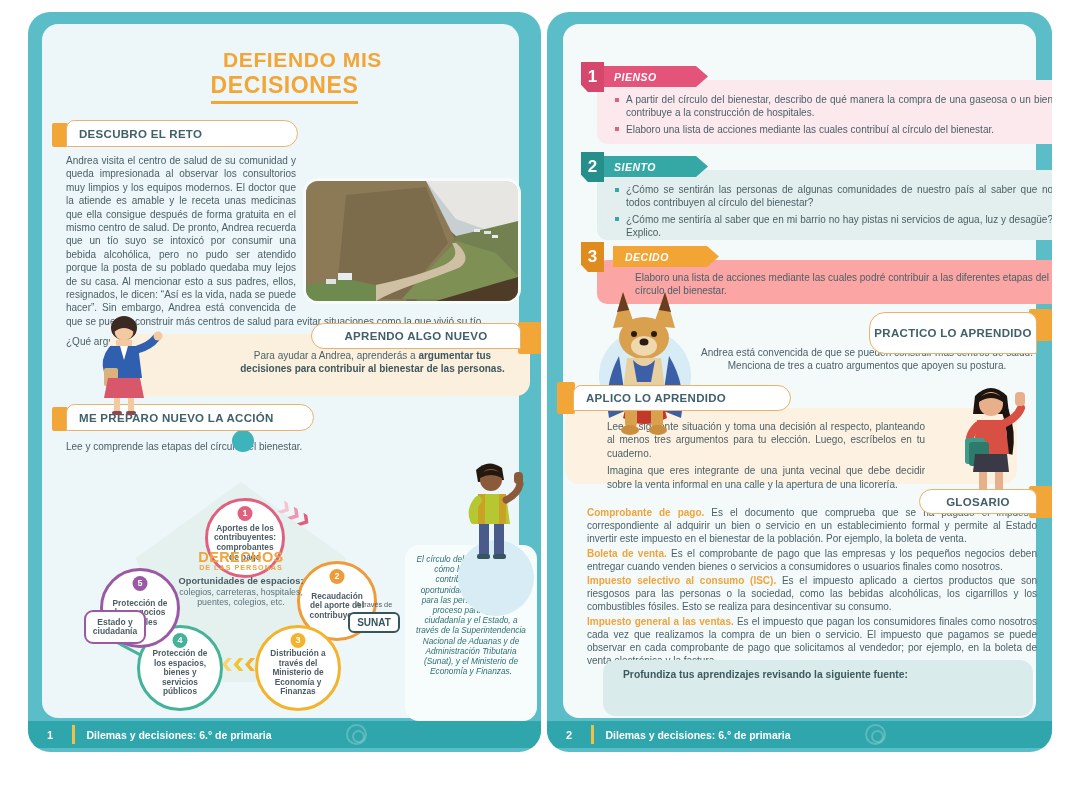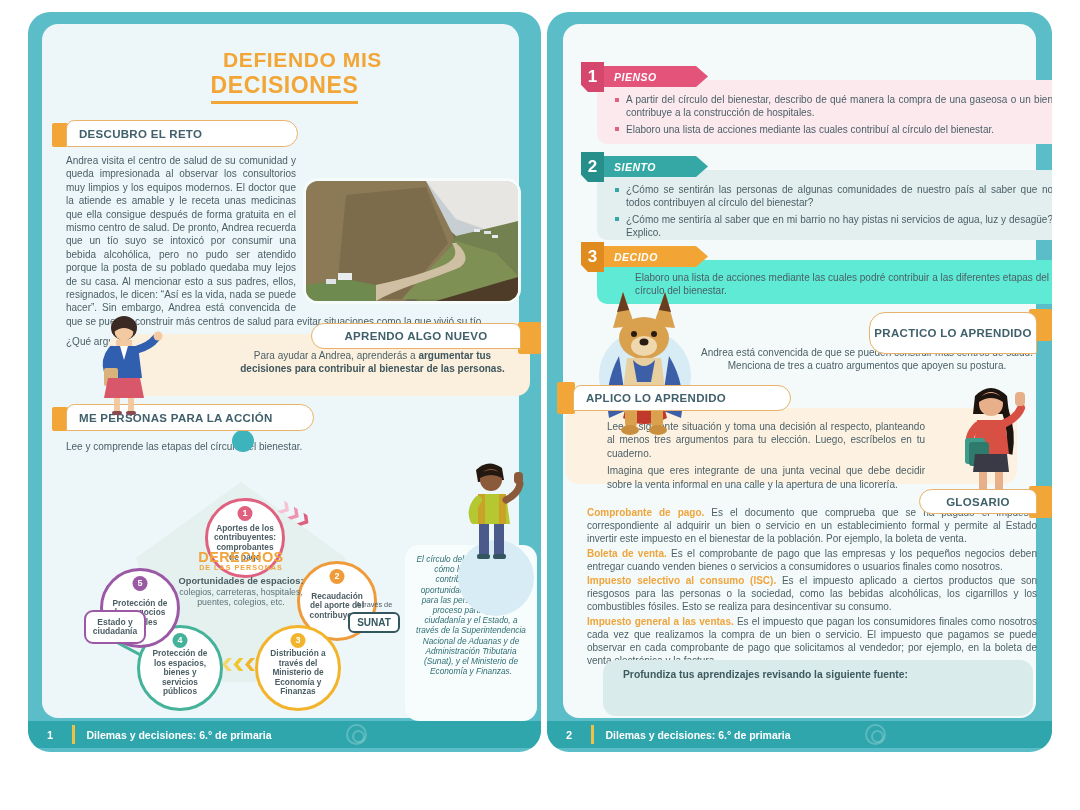--- a/index.html
+++ b/index.html
@@ -95,22 +95,22 @@
   .bullet-dot { flex:0 0 auto; width:4px; height:4px; margin:4.5px 7px 0 0; }
   #num-1 { left:34px; top:50px;  background:#d5476d; }
   #lab-1 { left:55px; top:54px;  width:106px; background:#e4537a; }
   #box-1 { top:68px;  height:64px; background:#fbe9ee; }
   #box-1 .bullet-dot { background:#e0607f; }
   #num-2 { left:34px; top:140px; background:#268f8c; }
   #lab-2 { left:55px; top:144px; width:106px; background:#35a8a5; }
   #box-2 { top:158px; height:70px; background:#e3efee; }
   #box-2 .bullet-dot { background:#35a8a5; }
   #num-3 { left:34px; top:230px; background:#e08b1e; }
-  #lab-3 { left:55px; top:234px; width:106px; background:#f2a535; }
-  #box-3 { top:248px; height:44px; background:#5eead4; padding:11px 20px 0 38px; }
+  #lab-3 { left:66px; top:234px; width:106px; background:#f2a535; }
+  #box-3 { top:248px; height:44px; background:#fca5a5; padding:11px 20px 0 38px; }
 
   #dog-circle { position:absolute; left:52px; top:318px; width:92px; height:92px; border-radius:50%; background:#d7ecf4; z-index:1; }
   #dog-wrap { position:absolute; left:46px; top:278px; width:104px; height:152px; z-index:2; }
 
   #practico-text { position:absolute; left:152px; top:334px; width:336px; text-align:center; z-index:2; }
   #aplico-box { position:absolute; left:18px; top:396px; width:452px; height:76px; background:#fdf2e2; border-radius:14px; z-index:1; padding:12px 92px 0 42px; }
   #aplico-box .body-text { margin-bottom:4px; }
   #girl-wrap { position:absolute; left:400px; top:368px; width:92px; height:122px; z-index:3; }
 
   #glossary { position:absolute; left:40px; top:494px; width:450px; z-index:2; }
@@ -181,21 +181,21 @@
         <rect x="28" y="86" width="6" height="14" fill="#f3c9a2"></rect>
         <rect x="42" y="86" width="6" height="14" fill="#f3c9a2"></rect>
         <rect x="26" y="99" width="10" height="4" rx="2" fill="#8a4a52"></rect>
         <rect x="40" y="99" width="10" height="4" rx="2" fill="#8a4a52"></rect>
       </svg>
     </div>
     <div class="tab" style="left:490px; top:310px; width:23px; height:32px;"></div>
     <div class="pill right-att" style="left:283px; top:311px; width:210px; height:26px;">APRENDO ALGO NUEVO</div>
 
     <div class="tab" style="left:24px; top:395px; width:16px; height:24px;"></div>
-    <div class="pill left-att" style="left:38px; top:392px; width:248px; height:27px;">ME PERSONAS PARA LA ACCIÓN</div>
+    <div class="pill left-att" style="left:38px; top:392px; width:248px; height:27px;">ME PREPARO NUEVO LA ACCIÓN</div>
     <div id="lee-intro" class="body-text">Lee y comprende las etapas del círculo del bienestar.</div>
 
     <div id="diagram">
       <div id="diagram-bg"></div>
 
       <div id="boy-circle"></div>
       <div id="boy-wrap">
         <svg width="84" height="112" viewBox="0 0 84 112">
           <path d="M22,10 Q34,-2 48,8 L50,20 L24,22 Z" fill="#23180f"></path>
           <circle cx="37" cy="20" r="11" fill="#8a5a3b"></circle>

